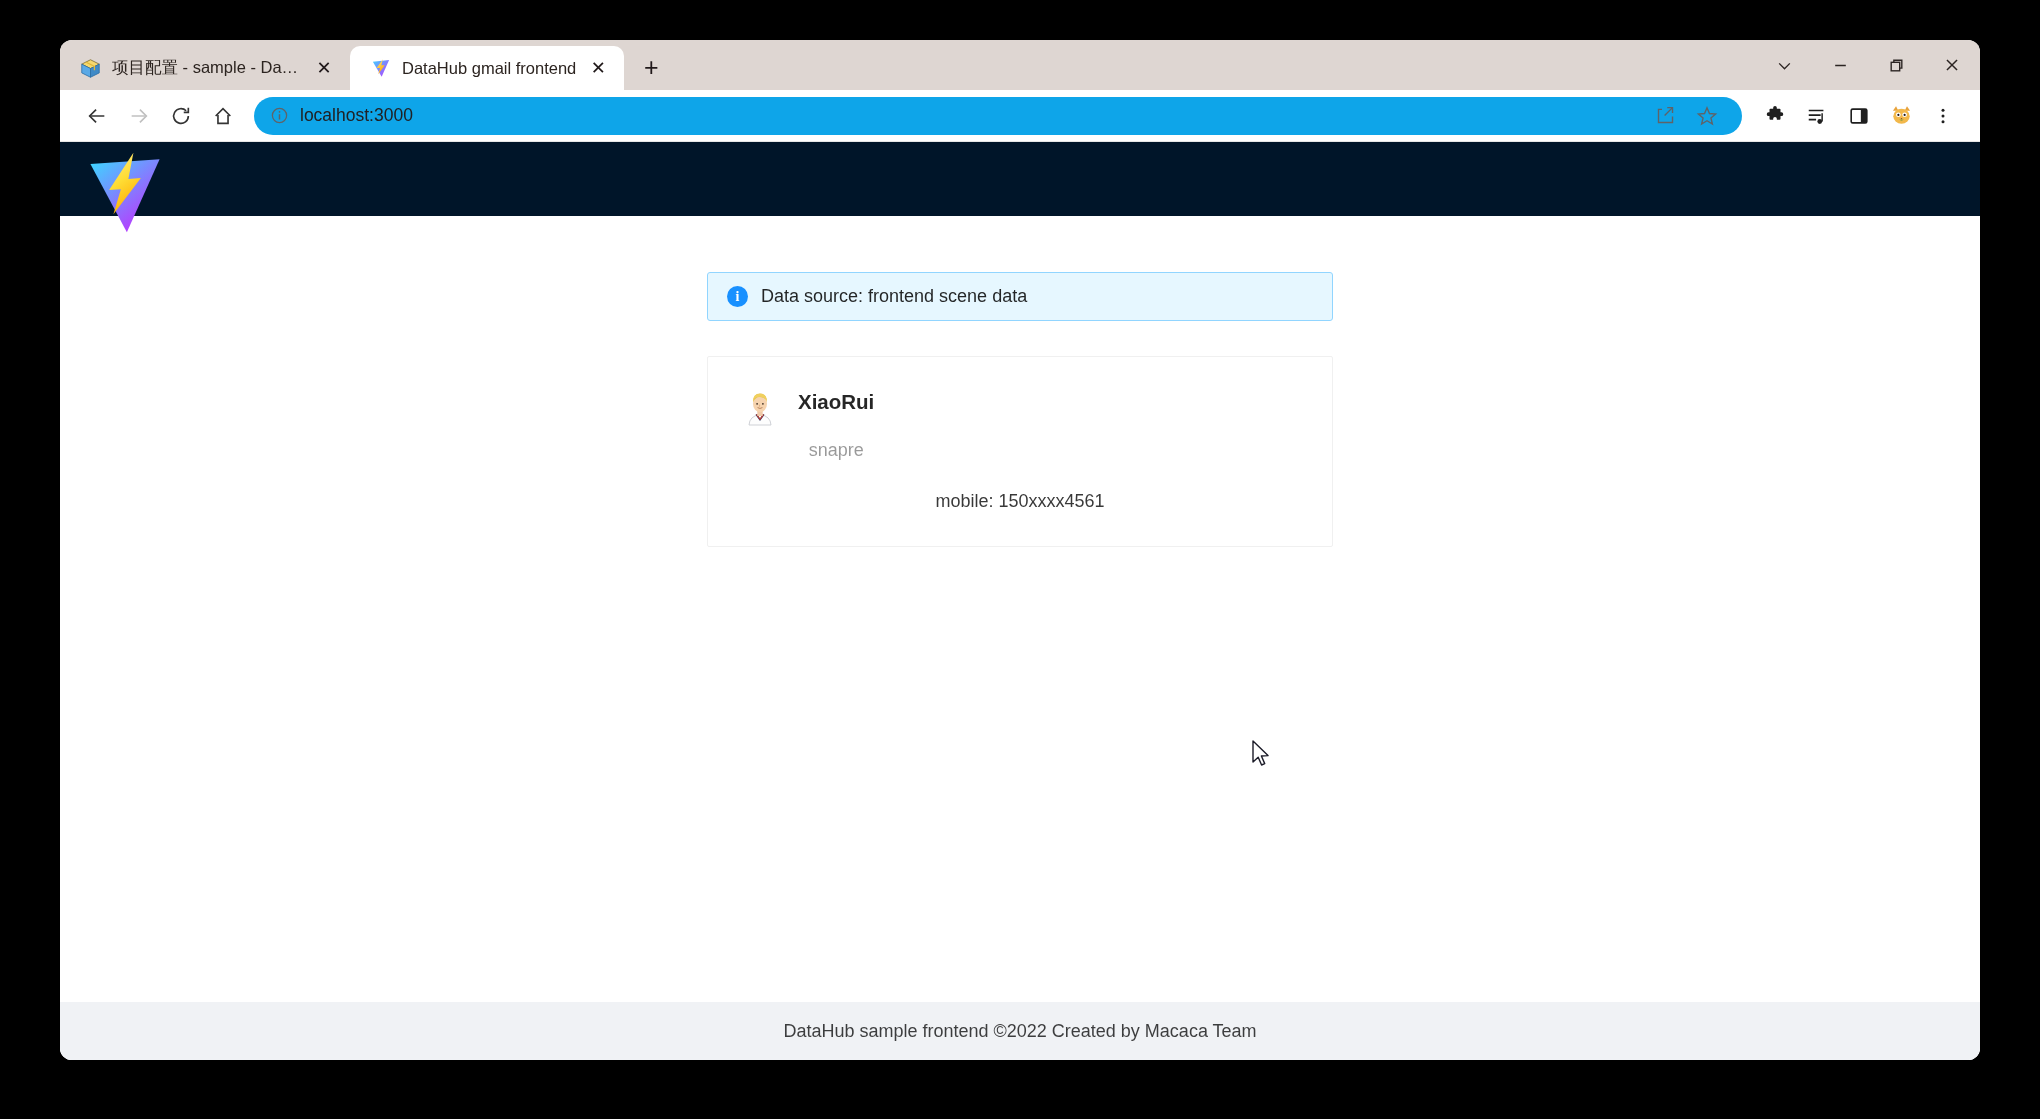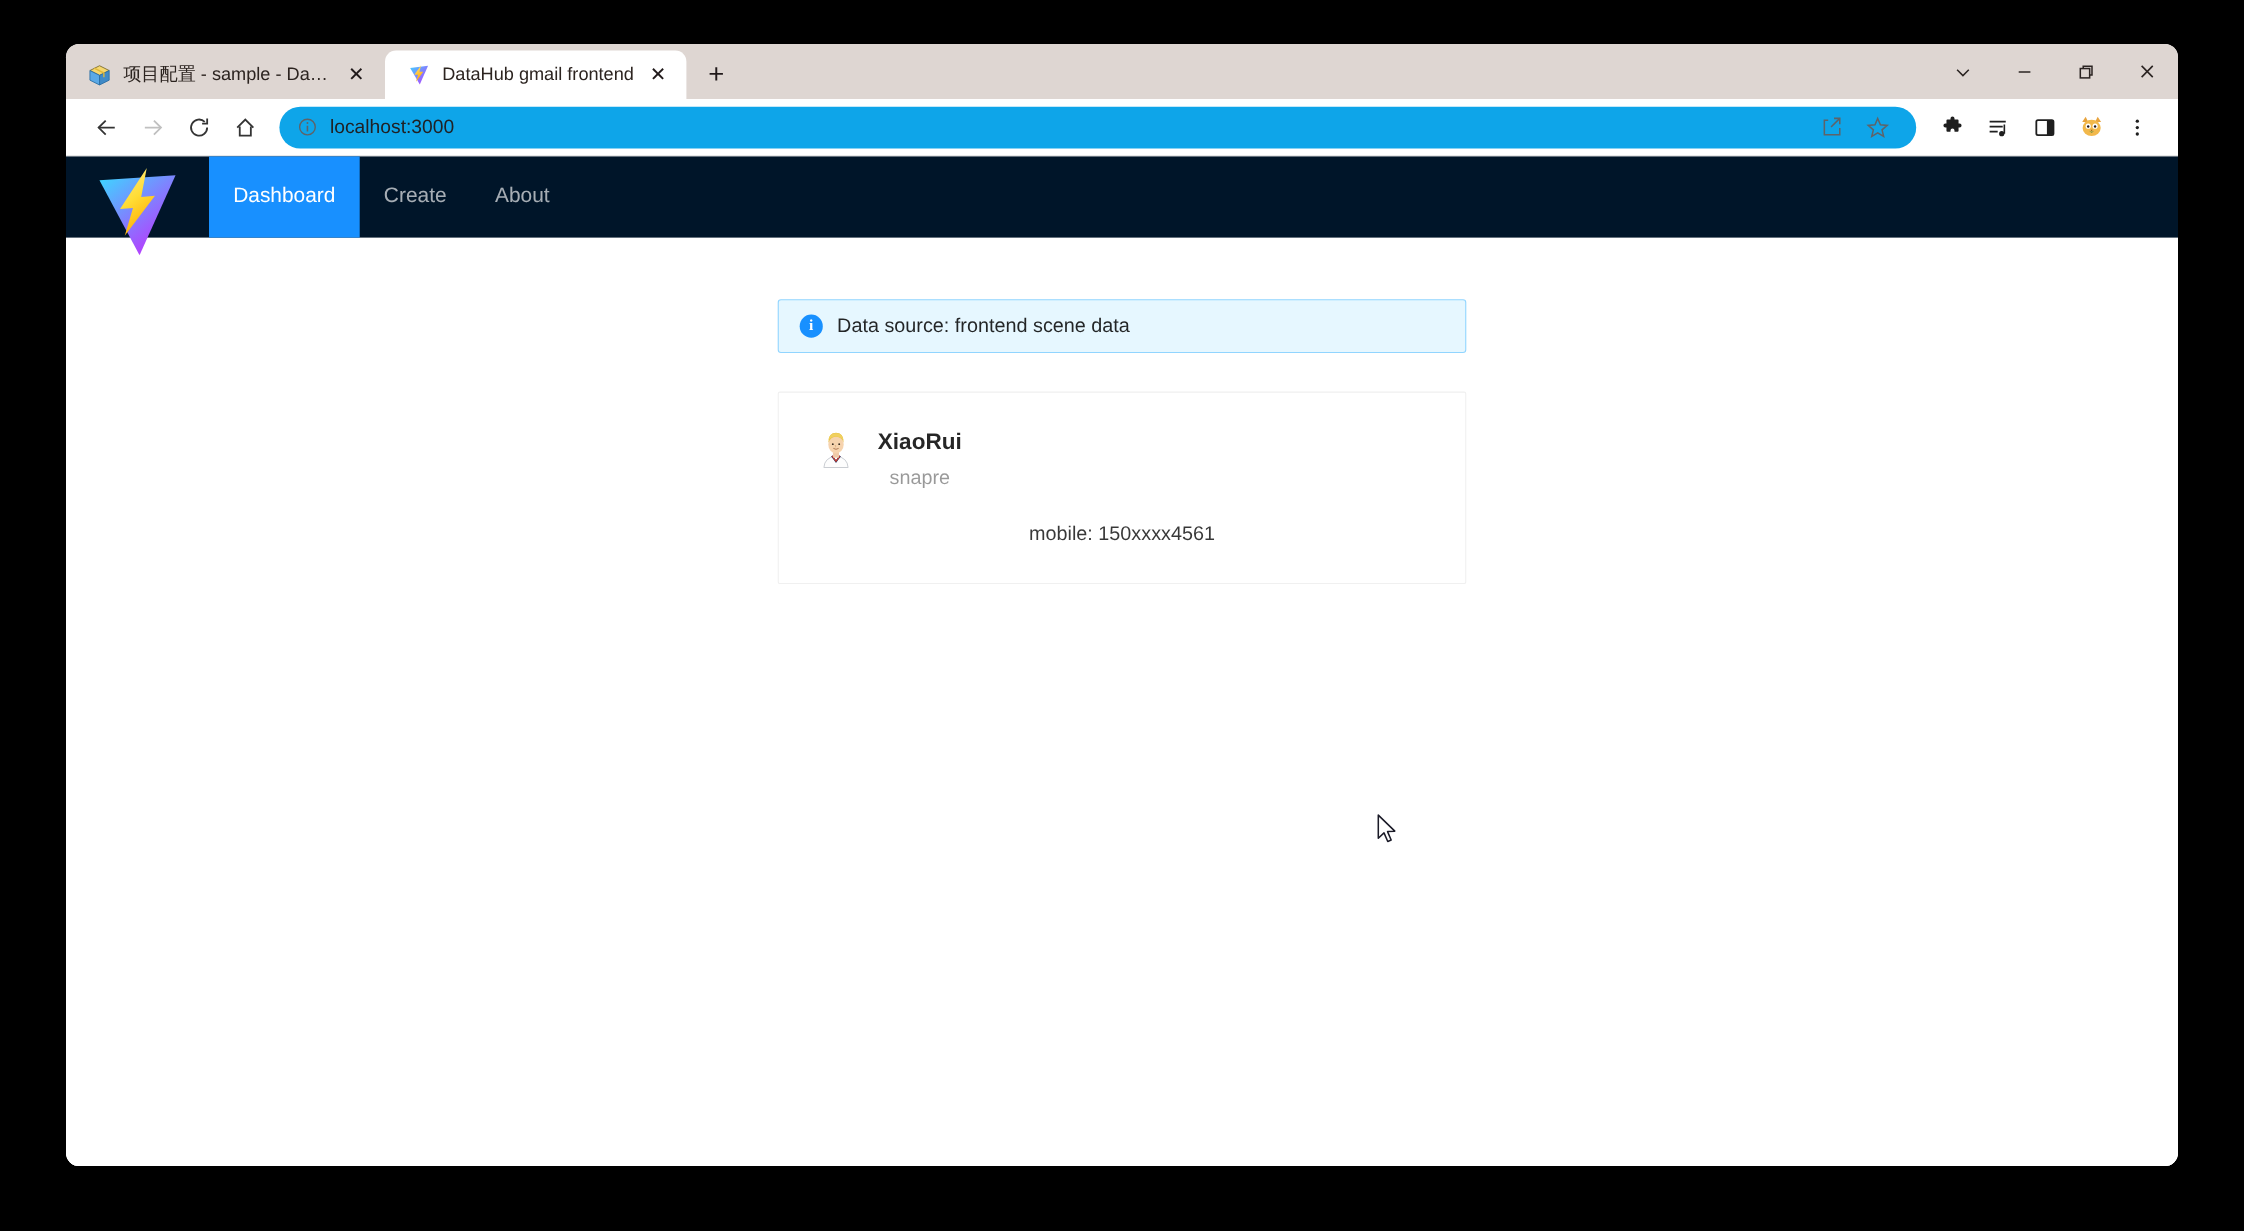--- a/index.html
+++ b/index.html
@@ -231,21 +231,21 @@
   .card-meta-text { display: flex; flex-direction: column; padding-top: 1px; }
   .card-title {
     font-size: 20.5px;
     font-weight: bold;
     color: rgba(0,0,0,0.85);
     line-height: 1.35;
   }
   .card-desc {
     font-size: 18px;
     color: rgba(0,0,0,0.40);
-    margin-top: 8px;
+    margin-top: 24px;
   }
   .card-line {
     font-size: 18px;
     color: rgba(0,0,0,0.78);
     margin-bottom: 23px;
   }
   .card-line:last-child { margin-bottom: 0; }
 
   
   .app-footer {
@@ -444,31 +444,20 @@
             </linearGradient>
             <linearGradient id="viteBolt" x1="0.2" y1="0" x2="0.6" y2="1">
               <stop offset="0%" stop-color="#ffea83"></stop>
               <stop offset="45%" stop-color="#ffdd35"></stop>
               <stop offset="100%" stop-color="#ffa800"></stop>
             </linearGradient>
           </defs>
           <path d="M1.5 8.5 L38.5 6.0 L21.0 45.0 Z" fill="url(#viteV)"></path>
           <path d="M24.5 2.5 L11.5 22.5 L17.8 22.0 L13.8 35.5 L28.5 16.0 L21.8 16.6 Z" fill="url(#viteBolt)"></path>
         </svg>
-      </div>
-      <div class="nav-menu">
-        <div class="nav-item active">
-          <span>Dashboard</span>
-        </div>
-        <div class="nav-item">
-          <span>Create</span>
-        </div>
-        <div class="nav-item">
-          <span>About</span>
-        </div>
       </div>
     </div>
 
     <div class="content">
       <div class="panel">
 
         <div class="alert">
           <span class="alert-icon">i</span>
           <span class="alert-text">Data source: frontend scene data</span>
         </div>
@@ -494,20 +483,23 @@
               <div class="card-title">XiaoRui</div>
               <div class="card-desc">snapre</div>
             </div>
           </div>
           <div class="card-line">mobile: 150xxxx4561</div>
         </div>
 
       </div>
     </div>
 
+    <div class="app-footer">
+      <span class="footer-text">DataHub sample frontend ©2022 Created by Macaca Team</span>
+    </div>
 
     <div class="cursor" style="left:1191px; top:598px;">
       <svg viewBox="0 0 22 30" width="22" height="30">
         <path d="M2 1 L2 22 L7.2 17.2 L10.6 25 L13.7 23.6 L10.4 16 L17 15.6 Z" fill="#ffffff" stroke="#1b1b28" stroke-width="1.4" stroke-linejoin="round"></path>
       </svg>
     </div>
 
   </div>
 </div>
 

